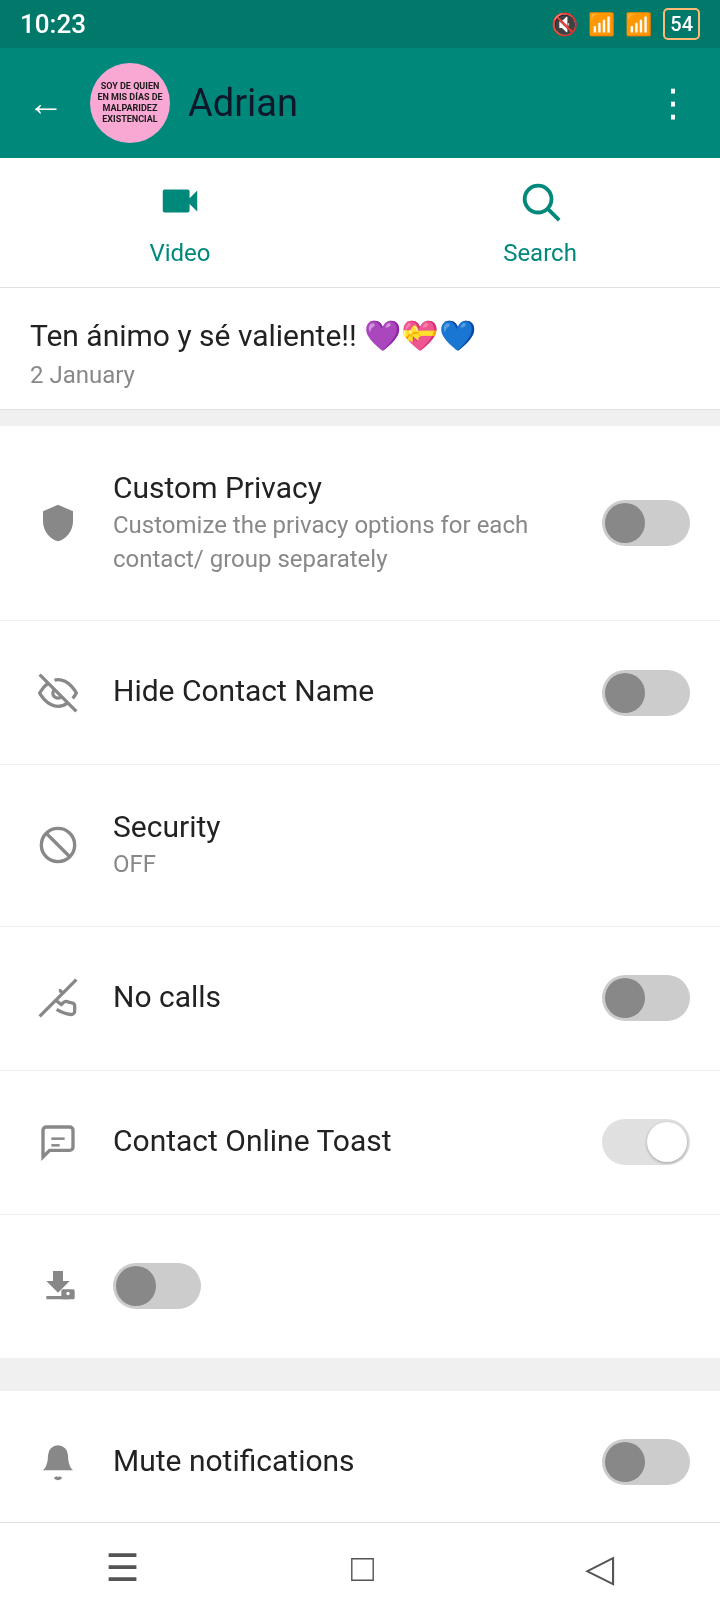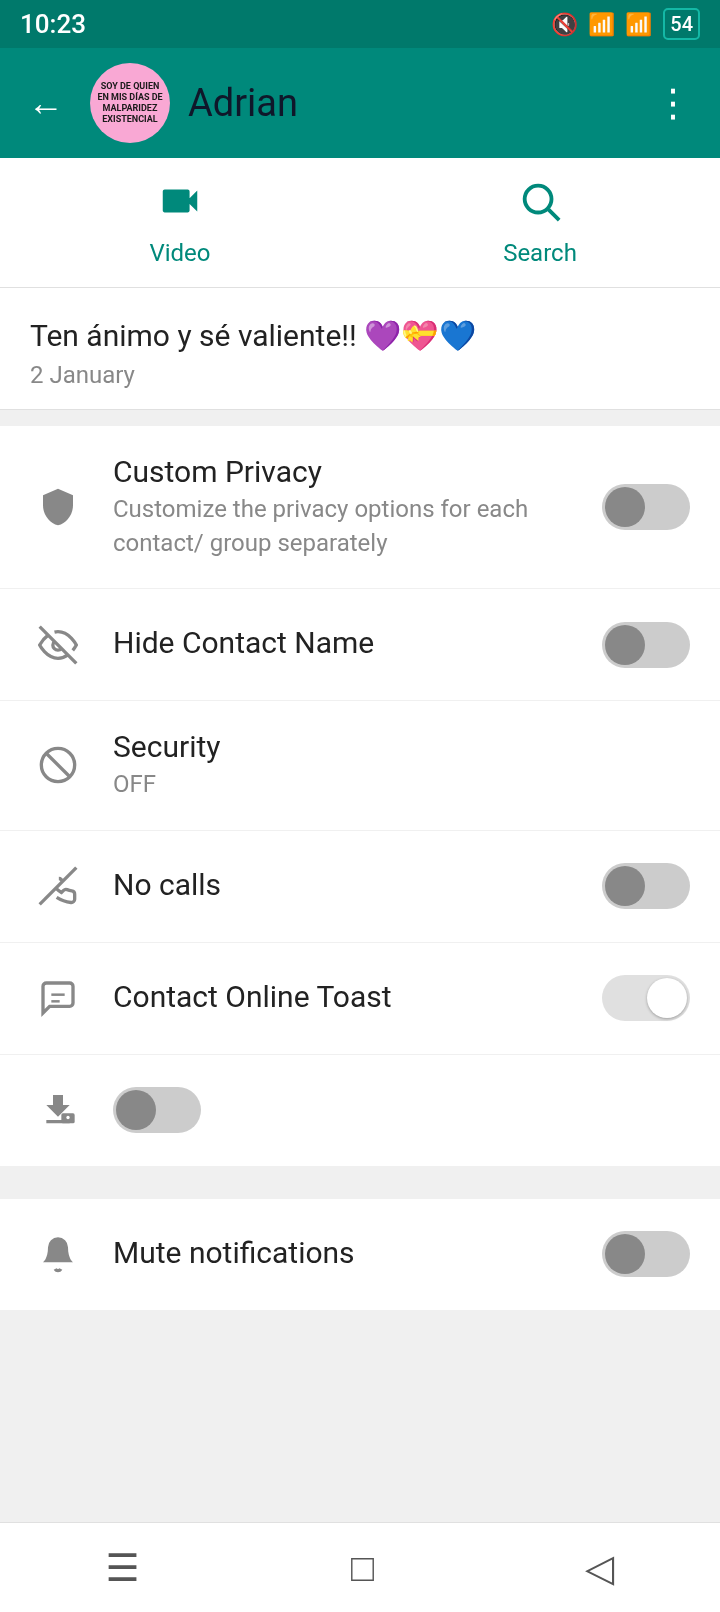--- a/index.html
+++ b/index.html
@@ -24,21 +24,21 @@
       font-size: 26px;
       font-weight: 500;
     }
     .status-right {
       display: flex;
       align-items: center;
       gap: 10px;
       font-size: 22px;
     }
     .battery-icon {
-      border: 2px solid #14b8a6;
+      border: 2px solid #fdba74;
       border-radius: 5px;
       padding: 2px 5px;
       font-size: 20px;
       position: relative;
     }
 
     
     .header {
       background: #00897B;
       height: 110px;
@@ -130,21 +130,21 @@
     }
 
     
     .settings-list {
       background: white;
       margin-top: 16px;
     }
     .setting-item {
       display: flex;
       align-items: center;
-      padding: 28px 30px;
+      padding: 44px 30px;
       border-bottom: 1px solid #f0f0f0;
       min-height: 100px;
     }
     .setting-icon {
       width: 55px;
       height: 55px;
       display: flex;
       align-items: center;
       justify-content: center;
       color: #888;

